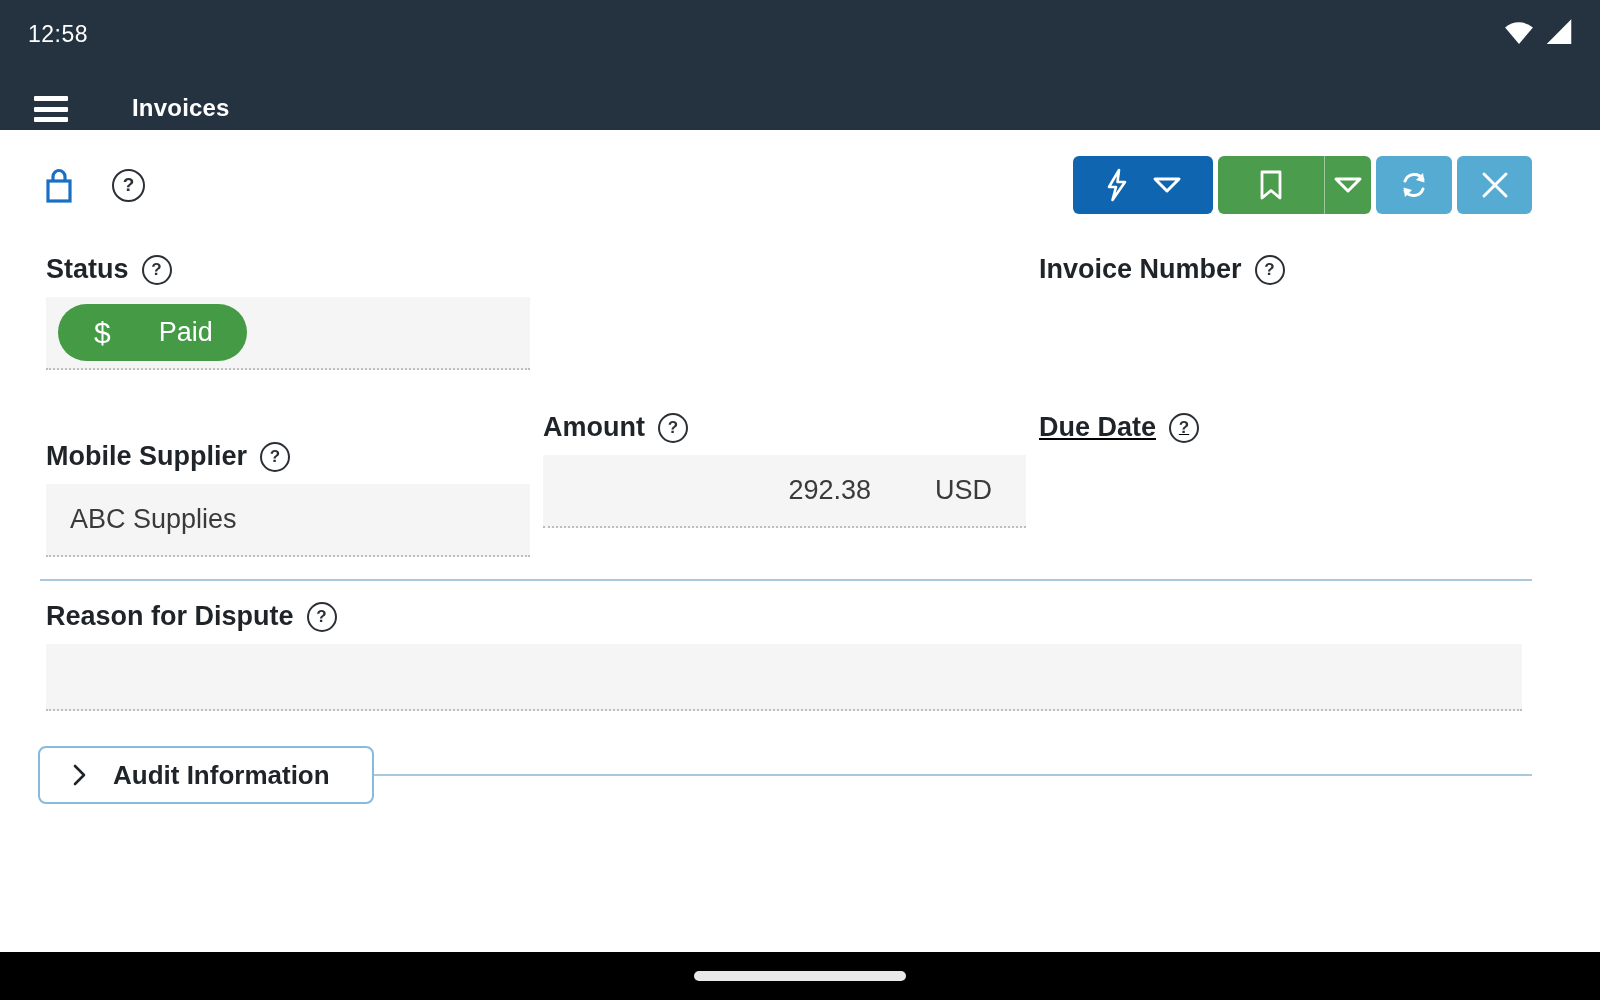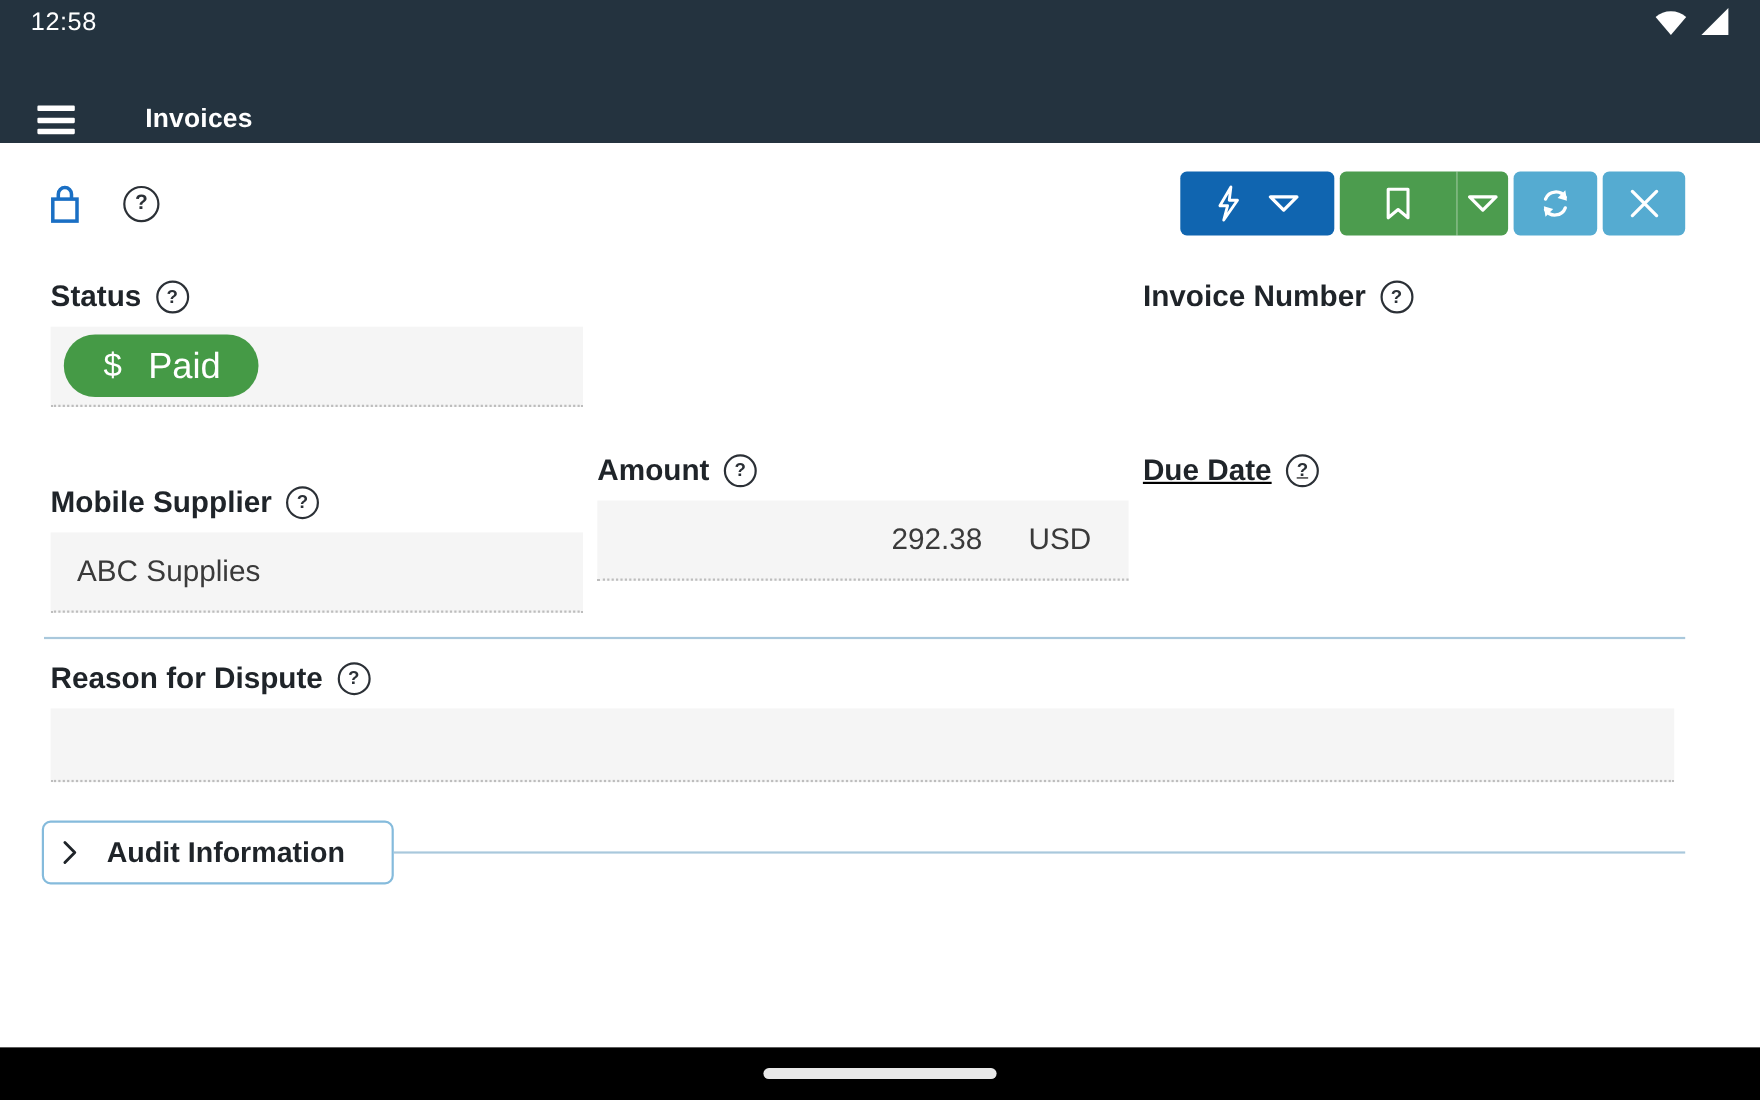--- a/index.html
+++ b/index.html
@@ -1,21 +1,21 @@
 <!DOCTYPE html>
 <html><head>
 <meta charset="utf-8">
 <style>
   * { margin:0; padding:0; box-sizing:border-box; }
   html,body { width:1600px; height:1000px; overflow:hidden; background:#fff;
     font-family:"Liberation Sans","DejaVu Sans",sans-serif; }
 
   
   .header { background:#24333f; height:130px; color:#fff; }
-  .statusbar { height:48px; display:flex; align-items:flex-start; justify-content:space-between;
+  .statusbar { height:48px; display:flex; align-items:flex-end; justify-content:space-between;
     padding:0 26px 0 28px; }
   .statusbar .time { font-size:23px; letter-spacing:.5px; padding-top:6px; }
   .status-icons { display:flex; align-items:flex-end; gap:8px; padding-top:6px; }
   .appbar { height:82px; display:flex; align-items:flex-end; padding:0 0 8px 34px; }
   .hamburger { width:34px; height:26px; display:flex; flex-direction:column;
     justify-content:space-between; cursor:pointer; }
   .hamburger span { display:block; height:5px; background:#fff; border-radius:1px; }
   .appbar-title { font-size:24px; font-weight:600; margin-left:64px; letter-spacing:.2px; }
 
   
@@ -52,32 +52,32 @@
   .field-label { display:flex; align-items:center; gap:13px; margin-bottom:12px;
     font-size:27px; font-weight:600; color:#1f2429; }
   .field-label .help-circle { width:30px; height:30px; border-width:2.5px; font-size:17px; }
 
   .field-box { background:#f5f5f5; height:73px; border-bottom:2px dotted #bdbdbd;
     display:flex; align-items:center; padding:0 24px; font-size:27px; color:#3a3a3a; }
 
   .pill { background:#459a46; color:#fff; border-radius:29px; height:57px;
     display:inline-flex; align-items:center; padding:0 34px 0 36px; gap:24px; margin-left:12px; }
   .pill .dollar { font-size:30px; font-weight:400; line-height:1; }
-  .pill .pill-text { font-size:33px; }
-
-  .amount-box { justify-content:flex-end; gap:42px; padding-right:34px; }
+  .pill .pill-text { font-size:27px;margin-left:24px; }
+
+  .amount-box { justify-content:flex-end; gap:64px; padding-right:34px; }
 
   .section-divider { height:2px; background:#a9c8dc; margin:22px 68px 0 40px; }
 
   .reason-block { margin:20px 78px 0 46px; }
   .reason-field { height:67px; }
 
   .audit-row { display:flex; align-items:center; margin:35px 68px 0 38px; }
   .audit-box { display:flex; align-items:center; gap:26px; border:2px solid #85bbdc;
-    border-radius:8px; background:#fff; height:58px; padding:0 42px 0 16px; cursor:pointer; }
+    border-radius:8px; background:#fff; height:58px; padding:0 42px 0 32px; cursor:pointer; }
   .audit-label { font-size:26px; font-weight:700; color:#1f2429; white-space:nowrap; }
   .audit-line { flex:1; height:2px; background:#a9c8dc; }
 
   
   .navbar { background:#000; height:48px; display:flex; align-items:center; justify-content:center; }
   .home-indicator { width:212px; height:10px; border-radius:5px; background:#e9e9e9; cursor:pointer; }
 
   svg { display:block; }
 </style>
 </head>

